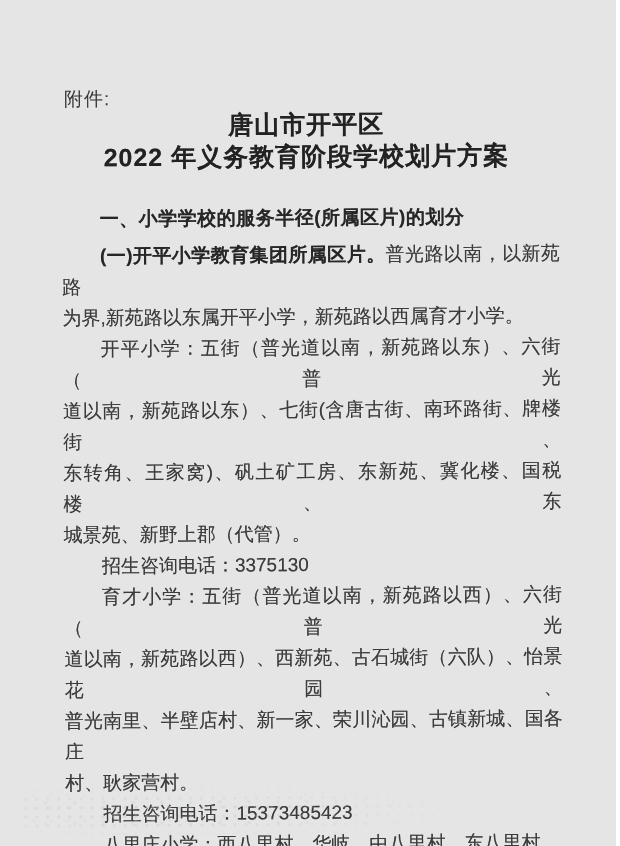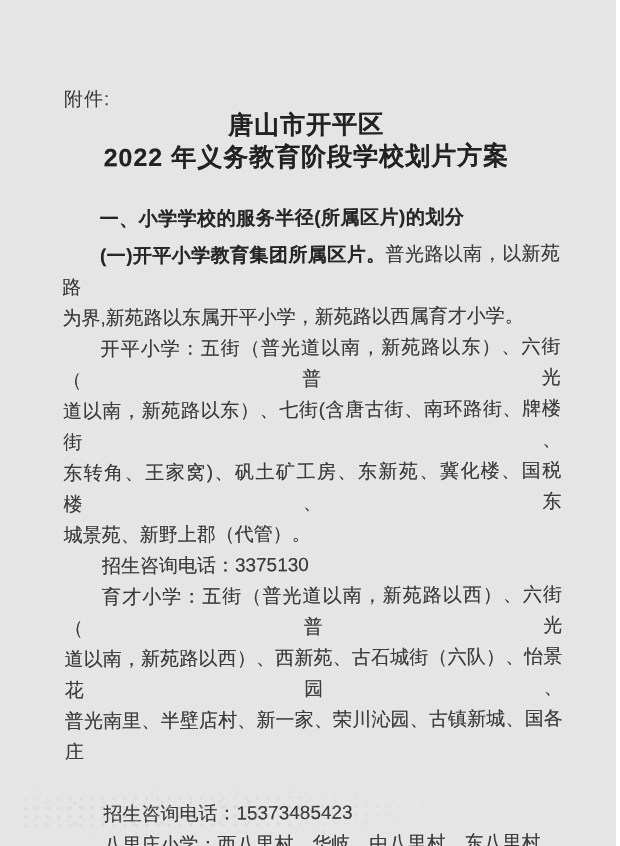--- a/index.html
+++ b/index.html
@@ -139,21 +139,21 @@
 
       <div class="line justify">
         <span class="b"></span><span>道以南，新苑路以西）、西新苑、古石城街（六队）、怡景花园、</span>
       </div>
 
       <div class="line justify">
         <span class="b"></span><span>普光南里、半壁店村、新一家、荣川沁园、古镇新城、国各庄</span>
       </div>
 
       <div class="line">
-        <span class="b"></span>
+        <span class="b"></span><span>村、耿家营村。</span>
       </div>
 
       <div class="line indent">
         <span class="b"></span><span>招生咨询电话：15373485423</span>
       </div>
 
       <div class="line indent">
         <span class="b"></span><span>八里庄小学：西八里村、华岐、中八里村、东八里村。</span>
       </div>
 

